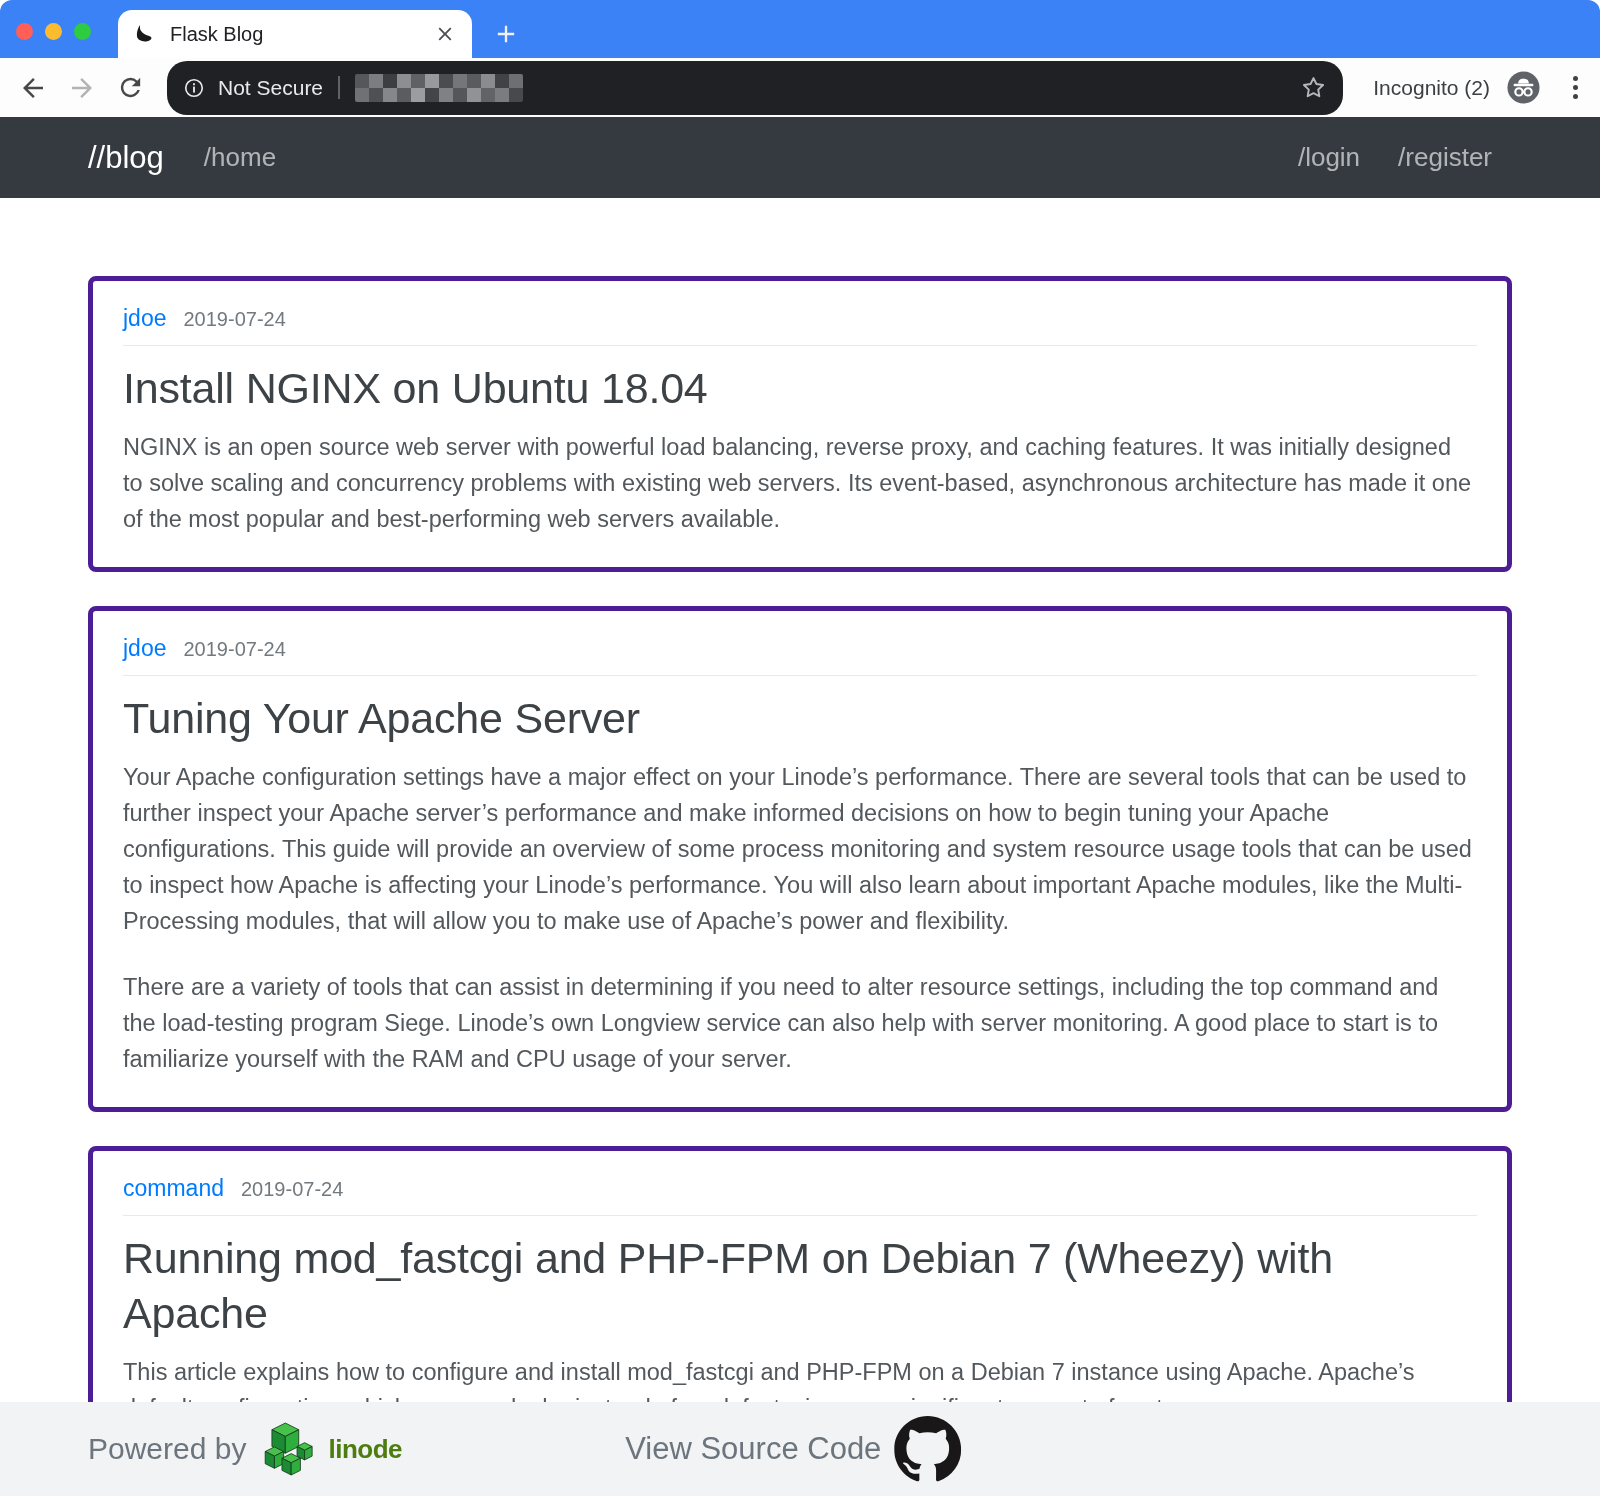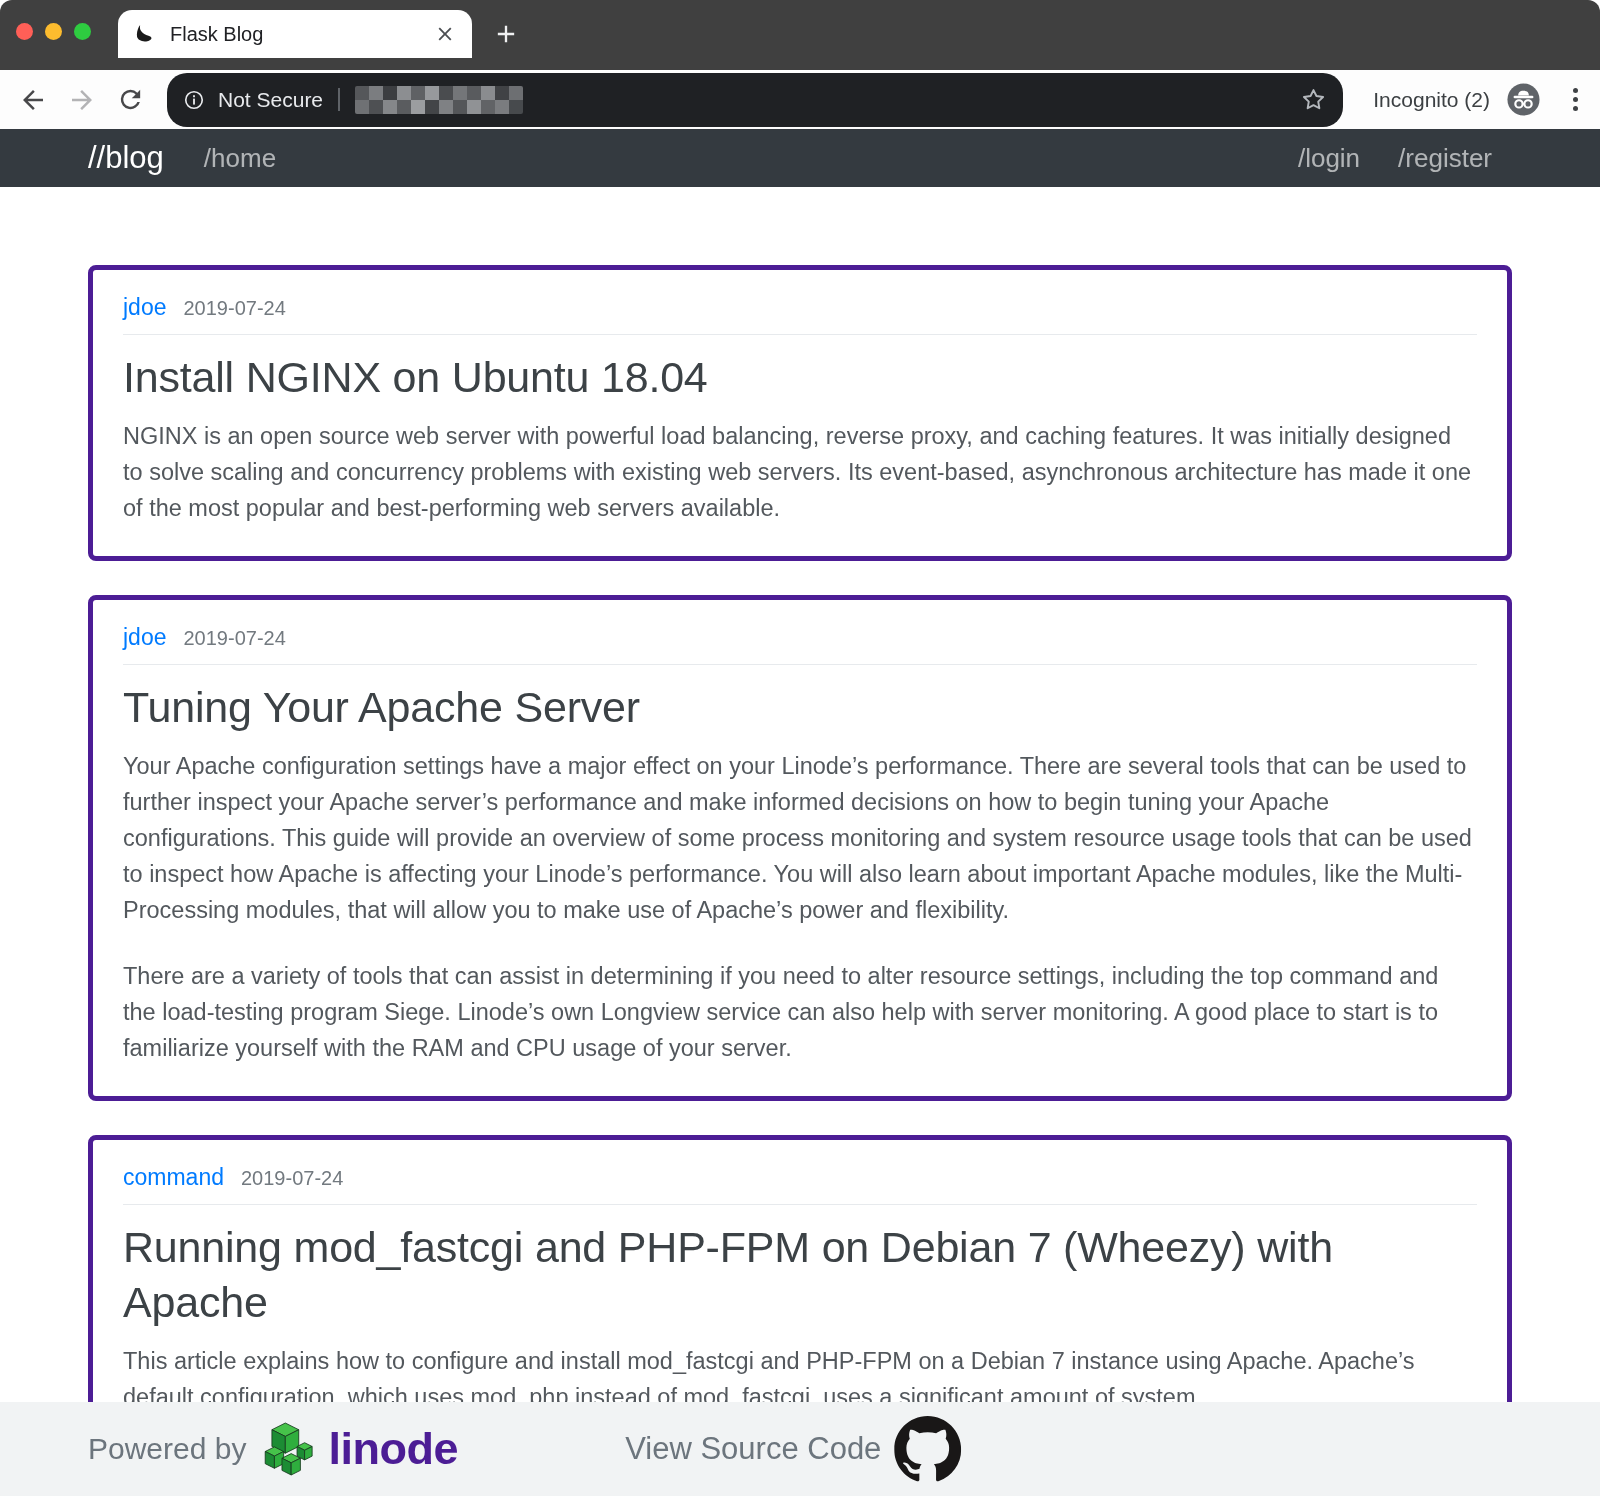--- a/index.html
+++ b/index.html
@@ -1,21 +1,21 @@
 <!DOCTYPE html>
 <html><head>
 <meta charset="utf-8">
 <style>
   * { box-sizing: border-box; margin: 0; padding: 0; }
   html, body { width: 1600px; height: 1496px; overflow: hidden; }
   body { font-family: "Liberation Sans", sans-serif; background: #fff; }
 
   
   .titlebar {
-    position: relative; height: 70px; background: #404040;
+    position: relative; height: 58px; background: #3b82f6;
     border-radius: 12px 12px 0 0;
   }
   .traffic-lights { position: absolute; top: 23px; left: 16px; display: flex; gap: 12px; }
   .tl { width: 17px; height: 17px; border-radius: 50%; display: inline-block; }
   .tl.red { background: #ff5f57; }
   .tl.yellow { background: #fdbc2e; }
   .tl.green { background: #2ecc40; }
   .tab {
     position: absolute; left: 118px; top: 10px; width: 354px; height: 48px;
     background: #fff; border-radius: 14px 14px 0 0;
@@ -48,21 +48,21 @@
   }
   .omni-spacer { flex: 1; }
   .omni-star { width: 27px; height: 27px; flex: 0 0 auto; }
   .incognito-label { font-size: 21px; color: #3c4043; margin-left: 30px; white-space: nowrap; }
   .incognito-badge { width: 35px; height: 35px; margin-left: 16px; flex: 0 0 auto; }
   .menu-dots { margin-left: 28px; display: flex; flex-direction: column; gap: 4px; padding: 4px; }
   .menu-dots i { width: 5px; height: 5px; border-radius: 50%; background: #3f4245; }
 
   
   .navbar {
-    height: 58px; background: #343a40;
+    height: 81px; background: #343a40;
     display: flex; align-items: center; padding: 0 88px;
   }
   .brand { color: #ffffff; font-size: 31px; font-weight: 500; text-decoration: none; }
   .nav-link { color: rgba(255,255,255,0.62); font-size: 26px; text-decoration: none; }
   .nav-left { margin-left: 40px; }
   .nav-right { margin-left: auto; margin-right: 20px; display: flex; gap: 38px; }
 
   
   main { padding: 78px 88px 0; }
   .card {
@@ -81,21 +81,21 @@
   .post-body p:last-child { margin-bottom: 0; }
 
   
   footer {
     position: fixed; left: 0; right: 0; bottom: 0; height: 94px;
     background: #f1f3f4; display: flex; align-items: center; padding: 0 88px; z-index: 10;
   }
   .powered { display: flex; align-items: center; gap: 14px; text-decoration: none; }
   .powered-label { font-size: 30px; color: #6c757d; }
   .linode-logo { width: 54px; height: 62px; }
-  .linode-word { font-size: 45px; font-weight: 700; color: #4c1d95; letter-spacing: -0.5px; text-align: center; }
+  .linode-word { font-size: 26px; font-weight: 700; color: #4d7c0f; letter-spacing: -0.5px; text-align: center; }
   .source-link {
     position: absolute; left: 50%; transform: translateX(-52%);
     display: flex; align-items: center; gap: 13px; text-decoration: none;
   }
   .source-label { font-size: 31px; color: #6c757d; white-space: nowrap; }
   .github-mark { width: 67px; height: 67px; }
 </style>
 </head>
 <body>
 

